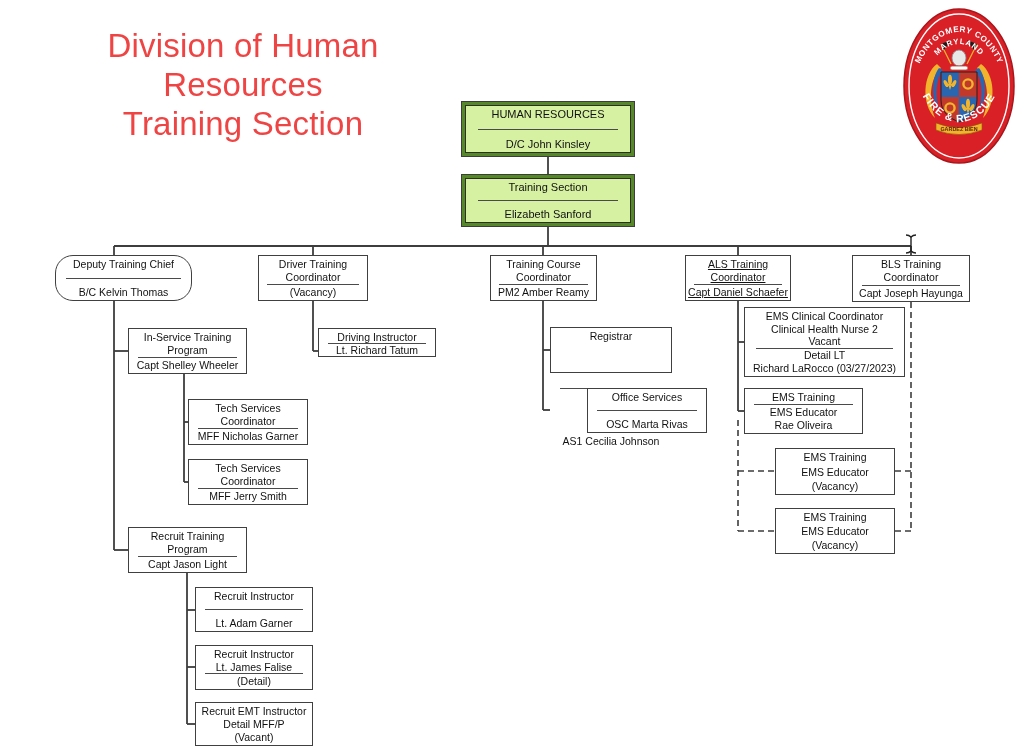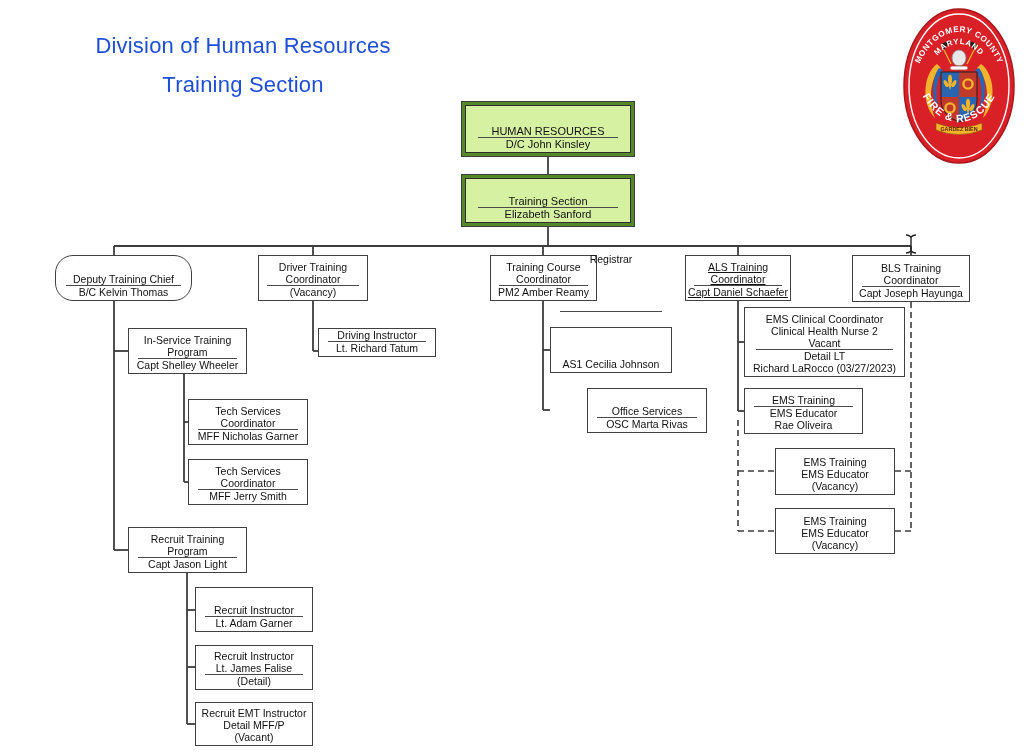--- a/index.html
+++ b/index.html
@@ -2,29 +2,29 @@
 <html><head>
 <meta charset="utf-8">
 <style>
   html,body{margin:0;padding:0;background:#ffffff;}
   .canvas{
     position:relative;width:1027px;height:756px;background:#ffffff;overflow:hidden;
     font-family:"Liberation Sans","DejaVu Sans",sans-serif;color:#1a1a1a;
   }
   .page-title{
     position:absolute;left:30px;top:26px;width:426px;text-align:center;
-    font-size:22px;line-height:39px;color:#1d4ed8;letter-spacing:0.2px;
+    font-size:33px;line-height:39px;color:#ef4444;letter-spacing:0.2px;
   }
   .connector-layer{position:absolute;left:0;top:0;width:1027px;height:756px;}
   .connector-layer line{stroke:#3d3d3d;stroke-width:1.8;}
   .connector-layer line.dashed{stroke-dasharray:6 4;stroke-width:1.6;}
   .node{
     position:absolute;box-sizing:border-box;background:#ffffff;
     border:1.5px solid #404040;
-    display:flex;flex-direction:column;justify-content:flex-end;
+    display:flex;flex-direction:column;justify-content:space-between;
     text-align:center;font-size:10.5px;line-height:12px;color:#111;
     padding:2px 2px;
   }
   .node .bline{white-space:nowrap;}
   .node .sep{border-top:1.5px solid #4a4a4a;width:88%;margin:0 auto;height:0;}
   .node.green{
     background:#d6f1a1;border:1px solid #2e2e2e;
     box-shadow:0 0 0 3px #558827,0 0 0 4px #3d3d3d;
     font-size:11px;
   }

